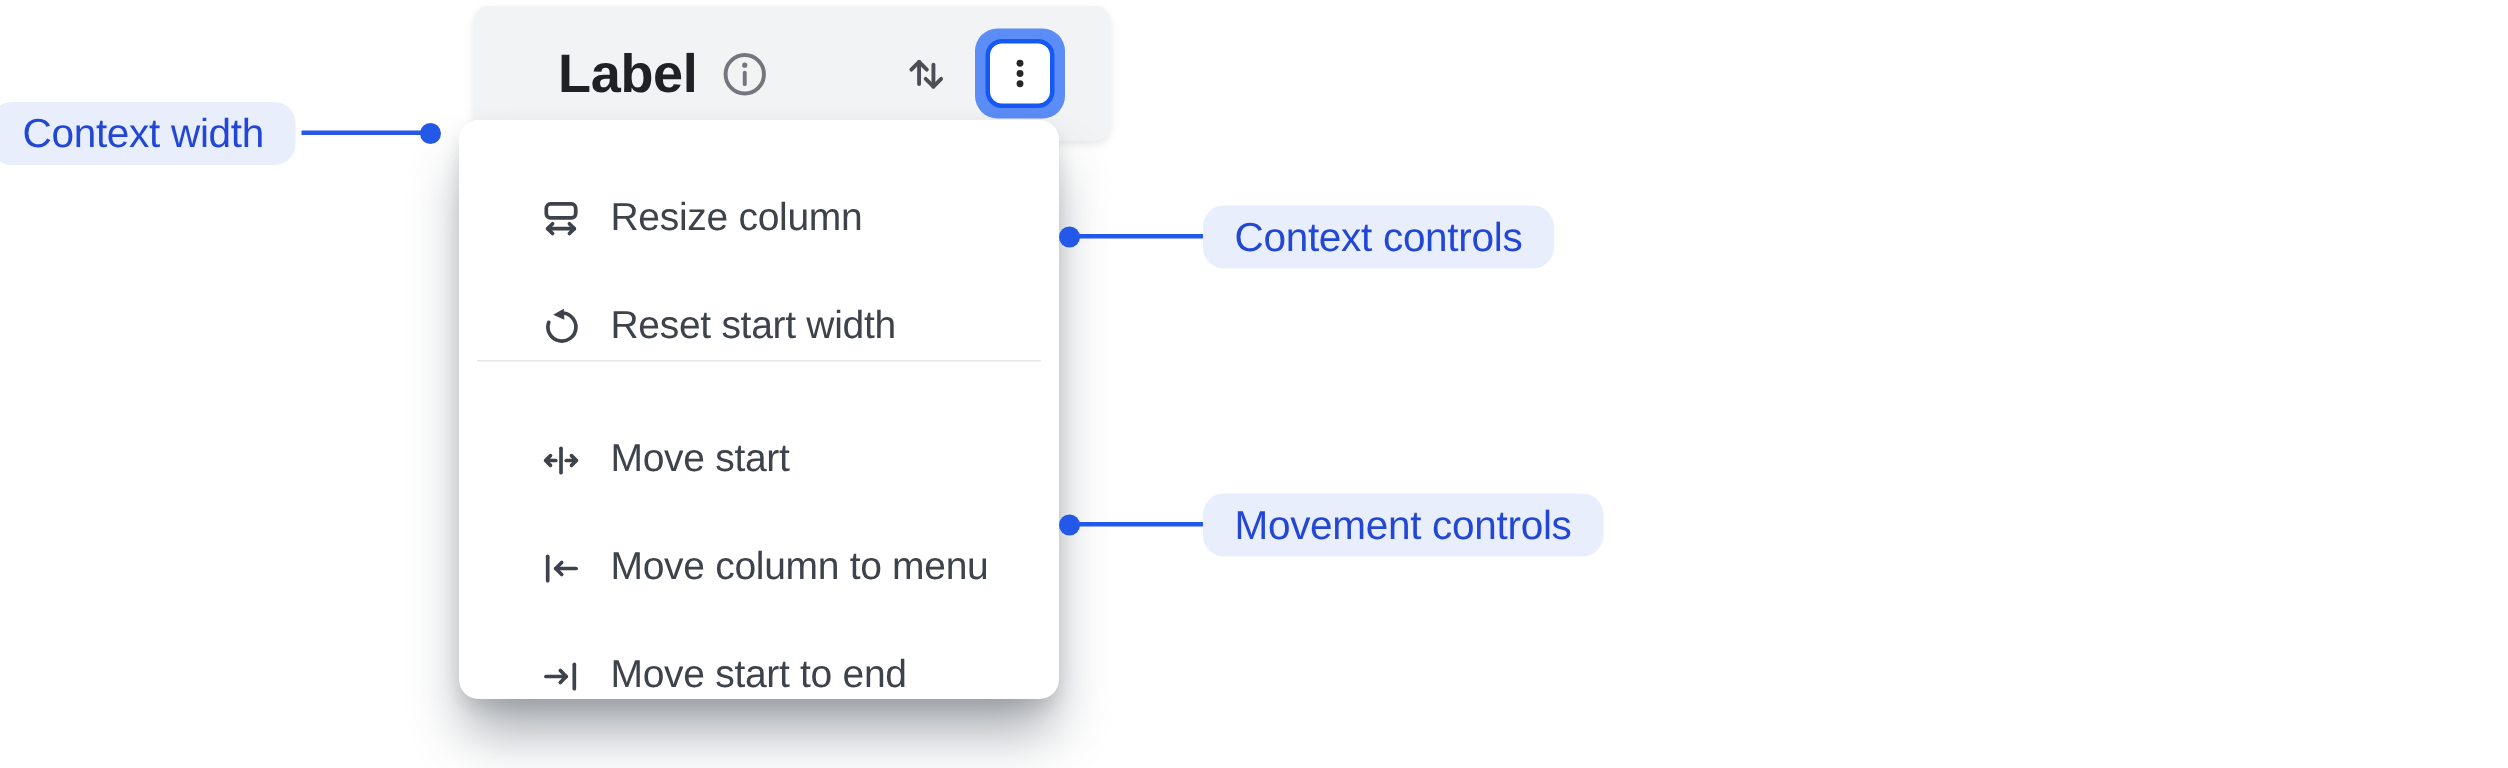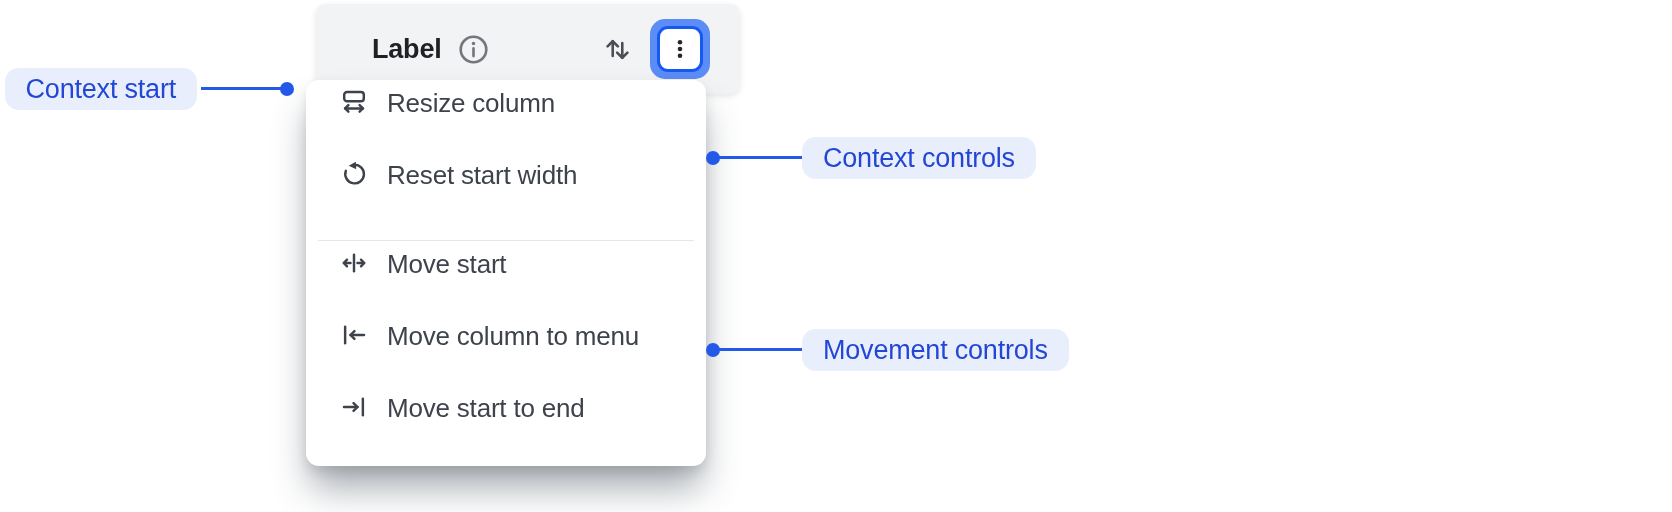--- a/index.html
+++ b/index.html
@@ -10,21 +10,21 @@
   
   .col-header{
     position:absolute;left:316px;top:4px;width:424px;height:90px;
     background:#f2f3f5;border-radius:10px;
     box-shadow:0 2px 6px rgba(0,0,0,.10);
     display:flex;align-items:center;
     padding:0 30px 0 56px;box-sizing:border-box;
     z-index:1;
   }
   .col-header .hlabel{
-    font-size:27px;font-weight:700;color:#202125;letter-spacing:-.2px;
+    font-size:36px;font-weight:700;color:#202125;letter-spacing:-.2px;
   }
   .col-header .info{margin-left:15px;display:flex;align-items:center;color:#74757d;}
   .col-header .spacer{flex:1;}
   .col-header .sort{display:flex;align-items:center;color:#4b4e55;cursor:pointer;}
   .kebab-ring{
     margin-left:17px;width:60px;height:60px;border-radius:15px;background:#5c8cf5;
     display:flex;align-items:center;justify-content:center;flex:0 0 auto;cursor:pointer;
   }
   .kebab-btn{
     width:46px;height:46px;border-radius:11px;background:#ffffff;
@@ -33,22 +33,22 @@
   }
   
   .menu{
     position:absolute;left:306px;top:80px;width:400px;height:386px;
     background:#ffffff;border-radius:13px;
     box-shadow:0 6px 12px rgba(0,0,0,.10),0 26px 36px -4px rgba(60,70,85,.45);
     padding:8px 0;box-sizing:border-box;
     z-index:2;
   }
   .menu-item{
-    height:72px;display:flex;align-items:flex-start;gap:19px;
-    padding-left:34px;cursor:pointer;
+    height:72px;display:flex;align-items:flex-end;gap:19px;
+    padding-left:34px;cursor:pointer;margin-left:20px;
   }
   .menu-item .mi-icon{display:flex;align-items:center;color:#3d424b;flex:0 0 auto;}
   .menu-item .mi-label{font-size:26px;color:#3d424b;letter-spacing:-.2px;}
   .menu-divider{height:1px;background:#e5e6ea;margin:8px 12px;}
   
   .pill{
     position:absolute;height:42px;border-radius:14px;background:#e9eefc;
     display:flex;align-items:center;padding:0 21px;
     font-size:27px;font-weight:500;color:#2347d5;letter-spacing:-.2px;
     z-index:3;white-space:nowrap;
@@ -147,21 +147,21 @@
           <path d="M3.4 12H15"></path>
           <path d="M11.6 8.6L15 12l-3.4 3.4"></path>
         </svg>
       </span>
       <span class="mi-label">Move start to end</span>
     </div>
 
   </div>
 
   <div class="pill" style="top:68px;right:1475px;">
-    <span>Context start</span>
+    <span>Context width</span>
   </div>
   <div class="c-line" style="left:201px;top:87px;width:86px;"></div>
   <div class="c-dot" style="left:280px;top:82px;"></div>
 
   <div class="c-dot" style="left:706px;top:151px;"></div>
   <div class="c-line" style="left:713px;top:156px;width:89px;"></div>
   <div class="pill" style="left:802px;top:137px;">
     <span>Context controls</span>
   </div>
 

